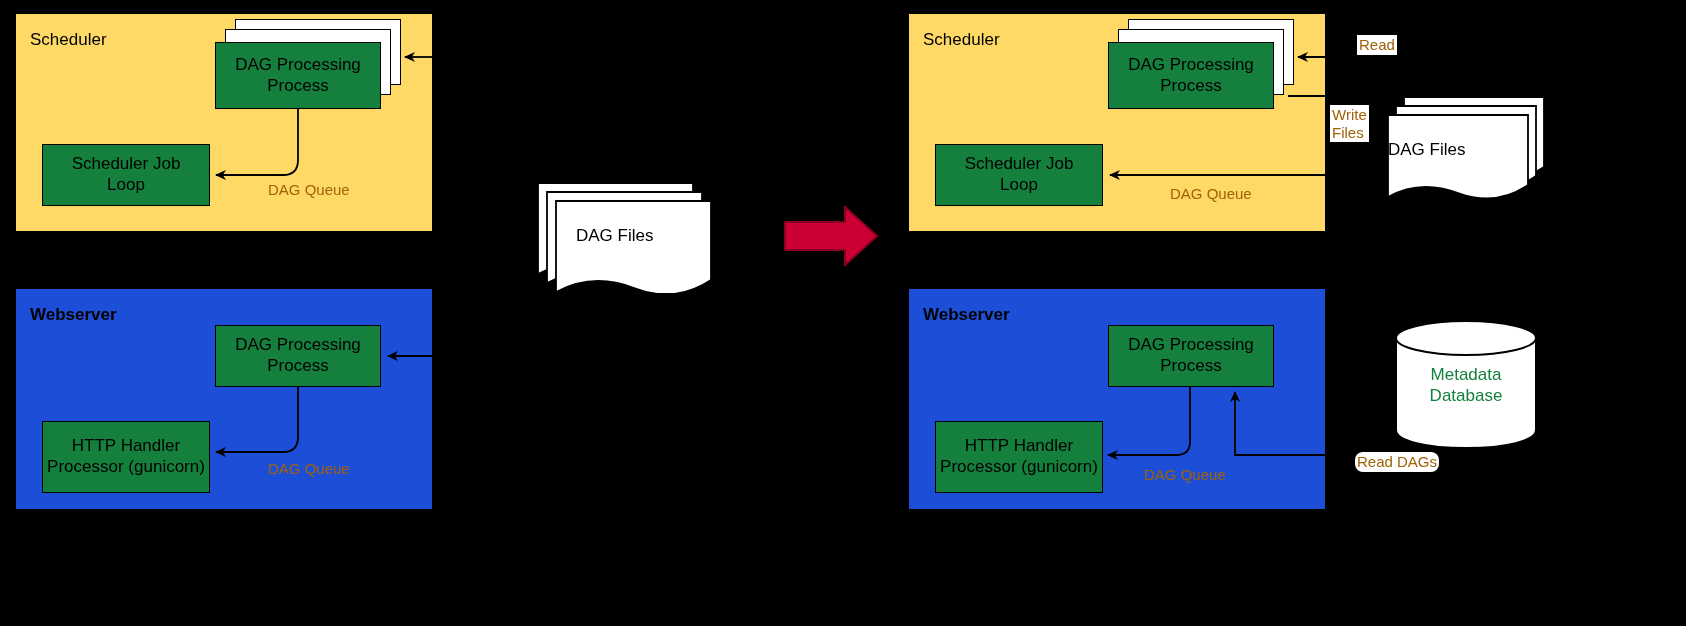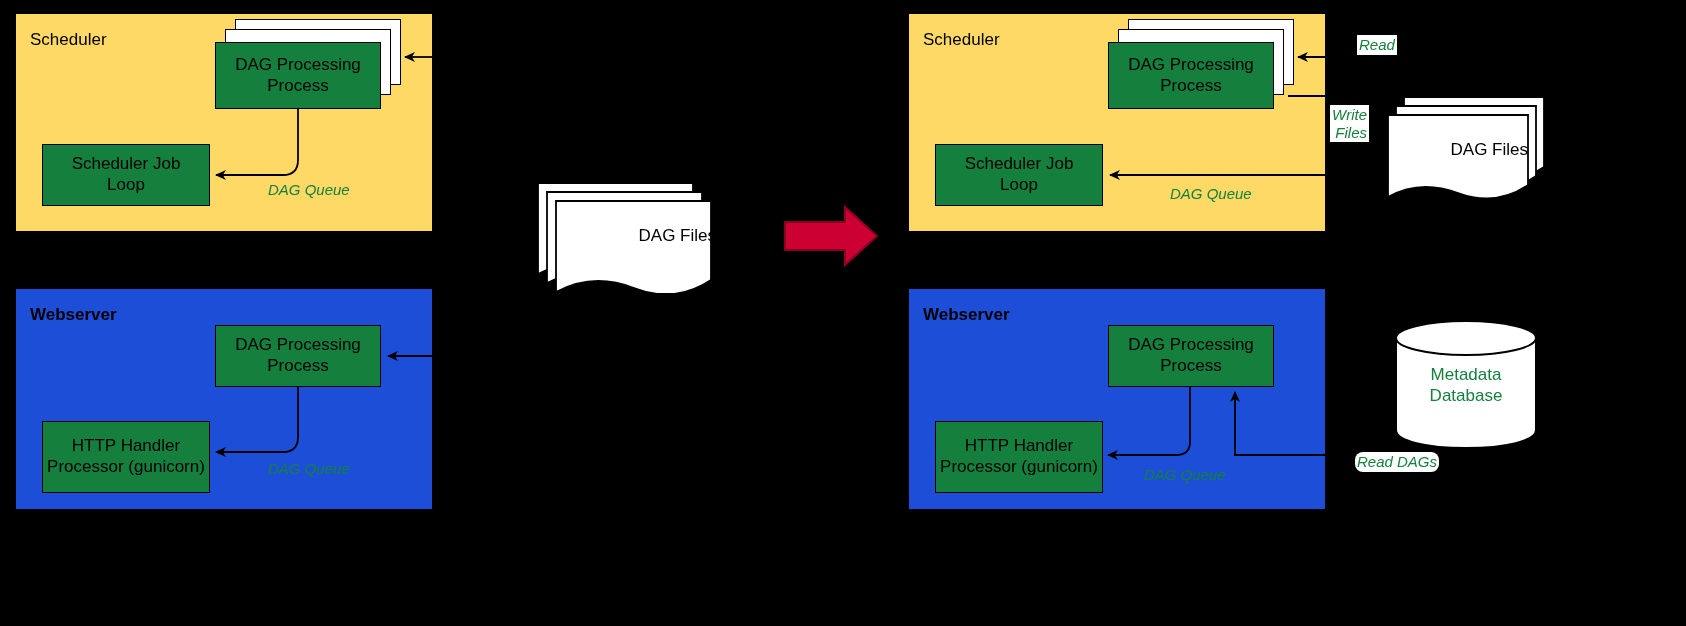--- a/index.html
+++ b/index.html
@@ -41,24 +41,23 @@
   .nbox-shadow {
     position: absolute;
     background: #FFFFFF;
     border: 1.6px solid #000;
     z-index: 4;
   }
 
   .edgelabel {
     position: absolute;
     font-size: 15px;
-    color: #15803d;
+    color: #a16207;
     white-space: nowrap;
     z-index: 8;
-    font-style: italic;
   }
   .edgelabel.boxed {
     background: #FFFFFF;
     padding: 1px 2px;
     line-height: 1.18;
   }
 
   svg.overlay {
     position: absolute;
     left: 0; top: 0;
@@ -68,21 +67,21 @@
   }
   svg.overlay.below { z-index: 5; }
 
   .docstack { position: absolute; z-index: 6; }
   .doclabel {
     position: absolute;
     font-size: 17px;
     color: #000;
     white-space: nowrap;
     z-index: 9;
-    text-align: right;
+    text-align: left;
   }
   .cyl { position: absolute; z-index: 6; }
   .cyl-label {
     position: absolute;
     font-size: 17px; color: #15803d; text-align: center;
     line-height: 1.22; z-index: 9; white-space: nowrap;
   }
   .redarrow { position: absolute; z-index: 6; }
 </style>
 </head>
@@ -194,21 +193,21 @@
   </div>
 
   <div class="redarrow" style="left:783px; top:205px; width:96px; height:62px;">
     <svg width="96" height="62" viewBox="0 0 96 62">
       <path d="M2,17 H62 V2 L94,31 L62,60 V45 H2 Z" fill="#CC0033" stroke="#8B0020" stroke-width="2"></path>
     </svg>
   </div>
 
   <div class="edgelabel boxed" style="left:1357px; top:35px;">Read</div>
 
-  <div class="edgelabel boxed" style="left:1330px; top:105px; text-align:right;">
+  <div class="edgelabel boxed" style="left:1330px; top:105px; text-align:left;">
     <div>Write</div>
     <div>Files</div>
   </div>
 
   <div class="docstack" style="left:1386px; top:95px; width:160px; height:116px;">
     <svg width="160" height="116" viewBox="0 0 160 116">
       <path d="M18,2 H158 V72 Q126,94 88,80 Q50,66 18,84 Z" fill="#fff" stroke="#000" stroke-width="1.8"></path>
       <path d="M10,11 H150 V81 Q118,103 80,89 Q42,75 10,93 Z" fill="#fff" stroke="#000" stroke-width="1.8"></path>
       <path d="M2,20 H142 V90 Q110,112 72,98 Q34,84 2,102 Z" fill="#fff" stroke="#000" stroke-width="1.8"></path>
     </svg>

